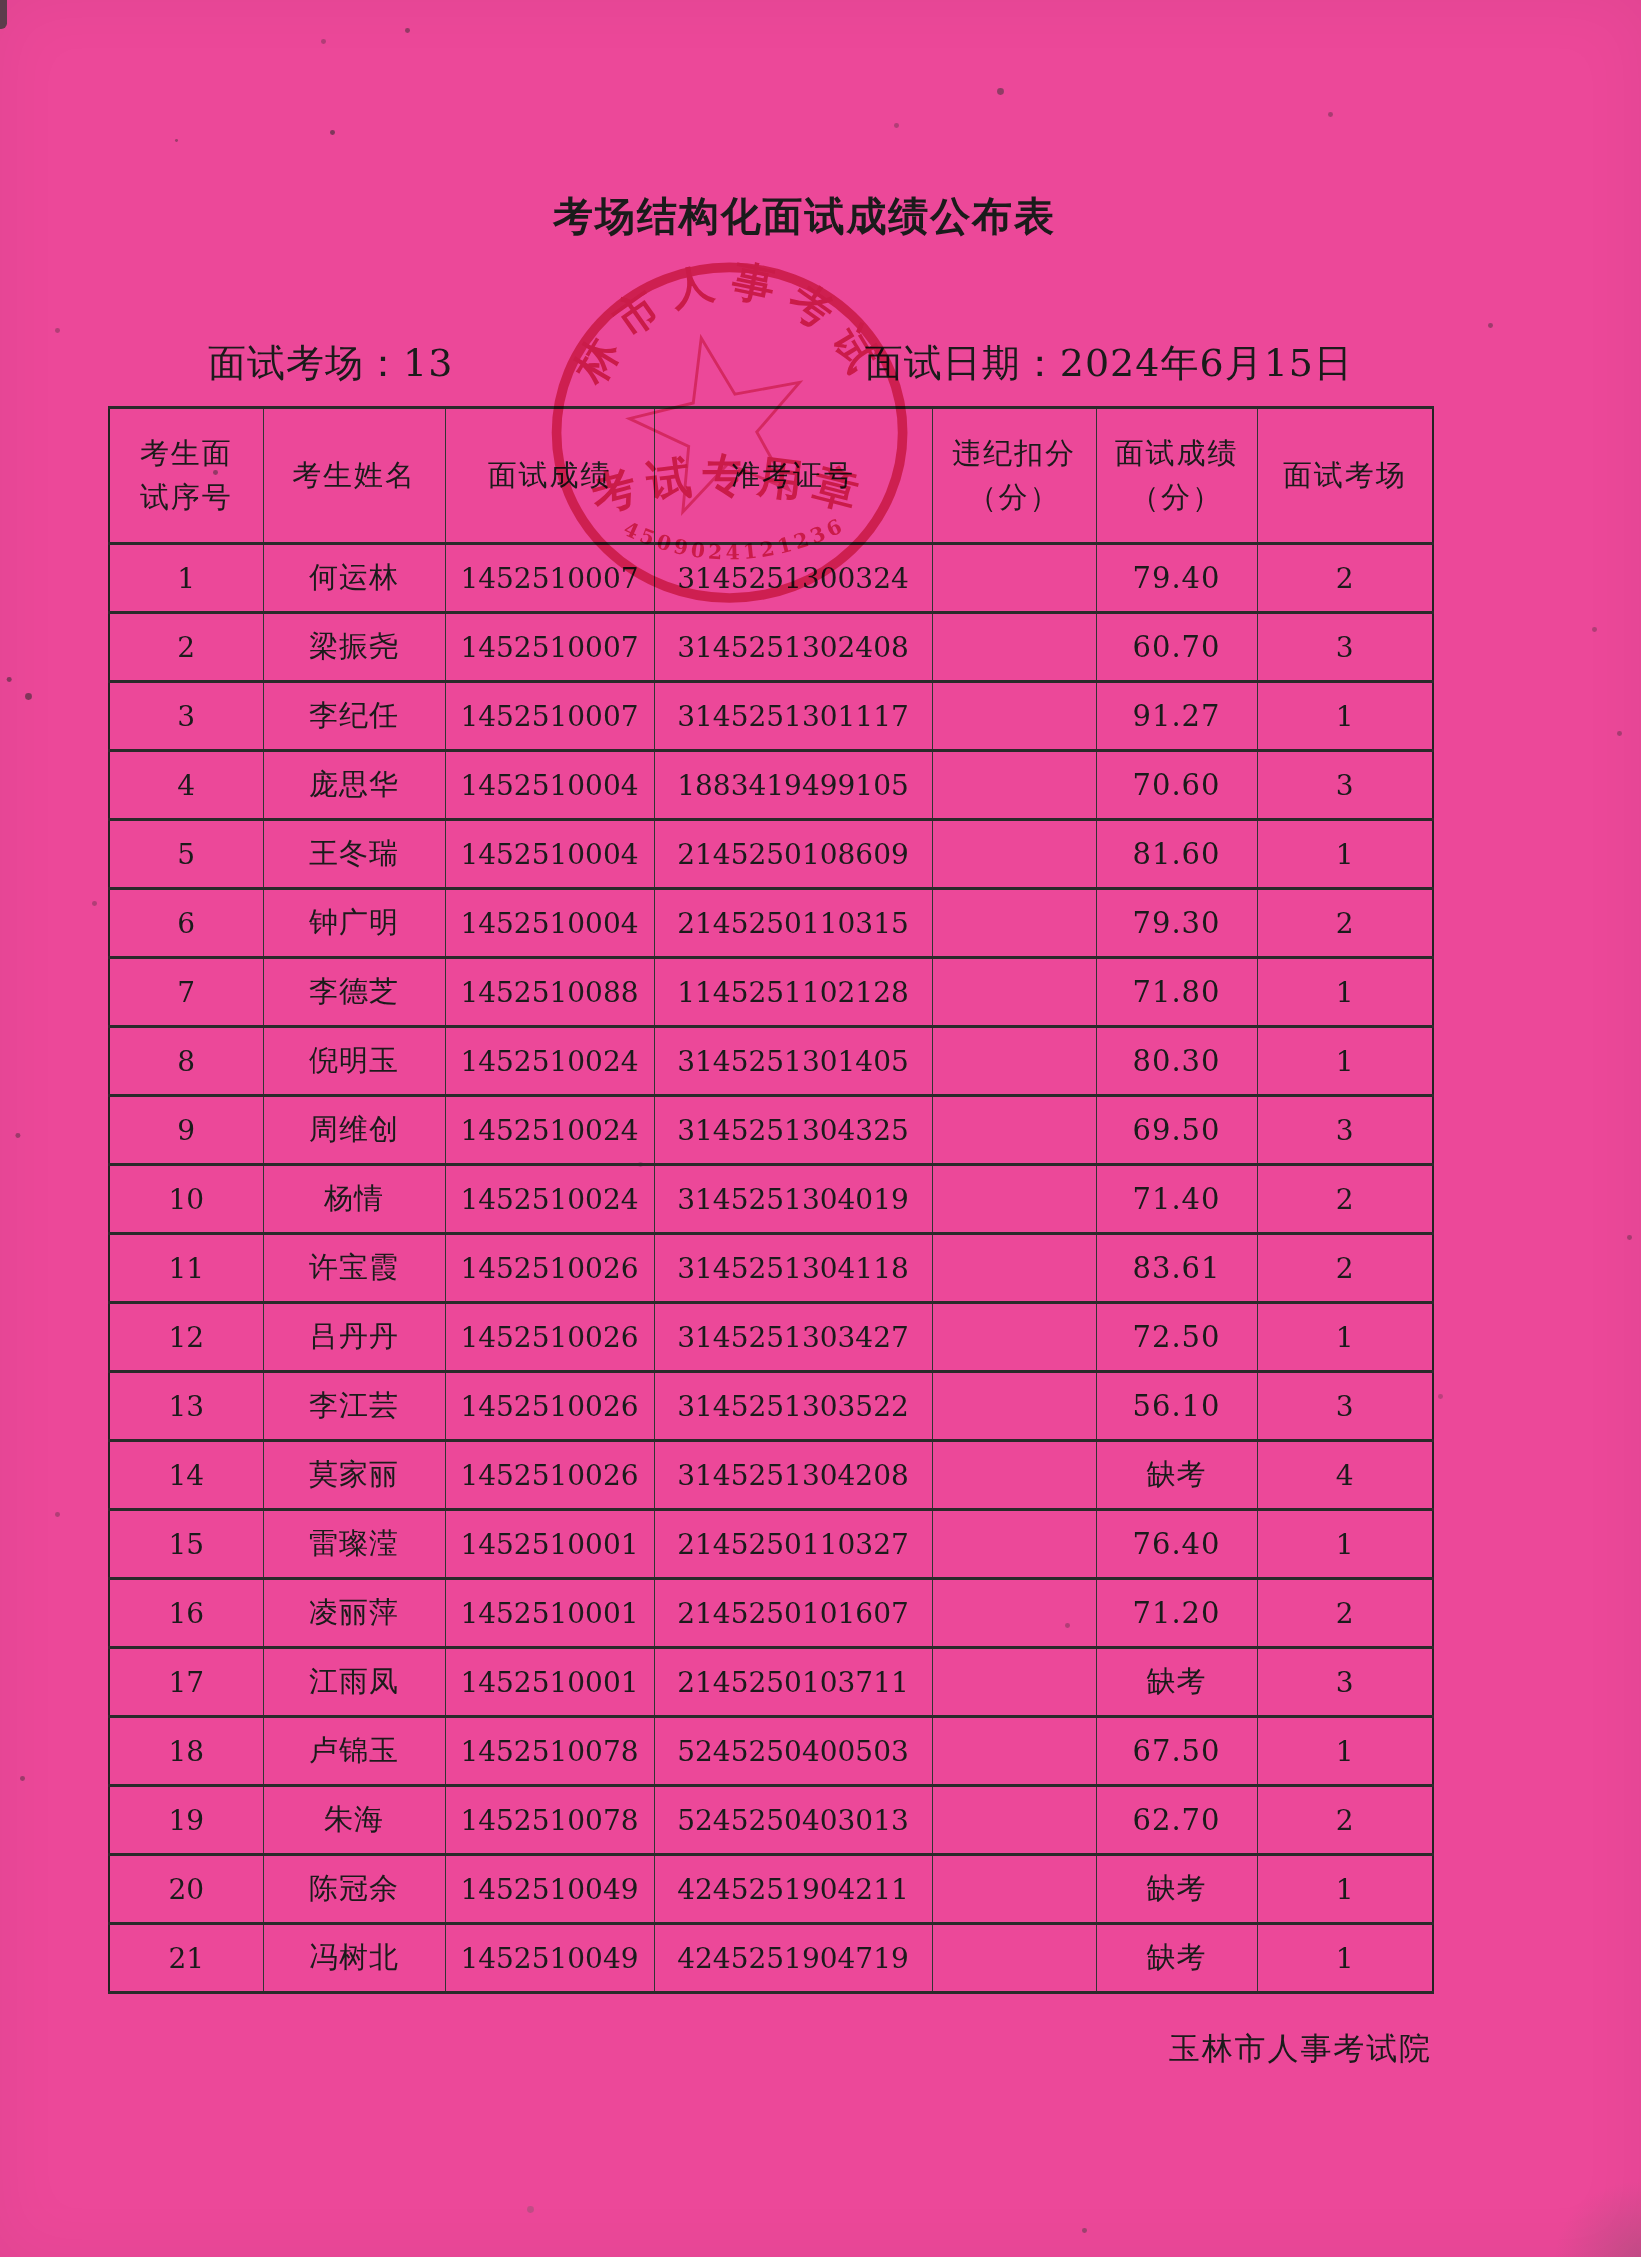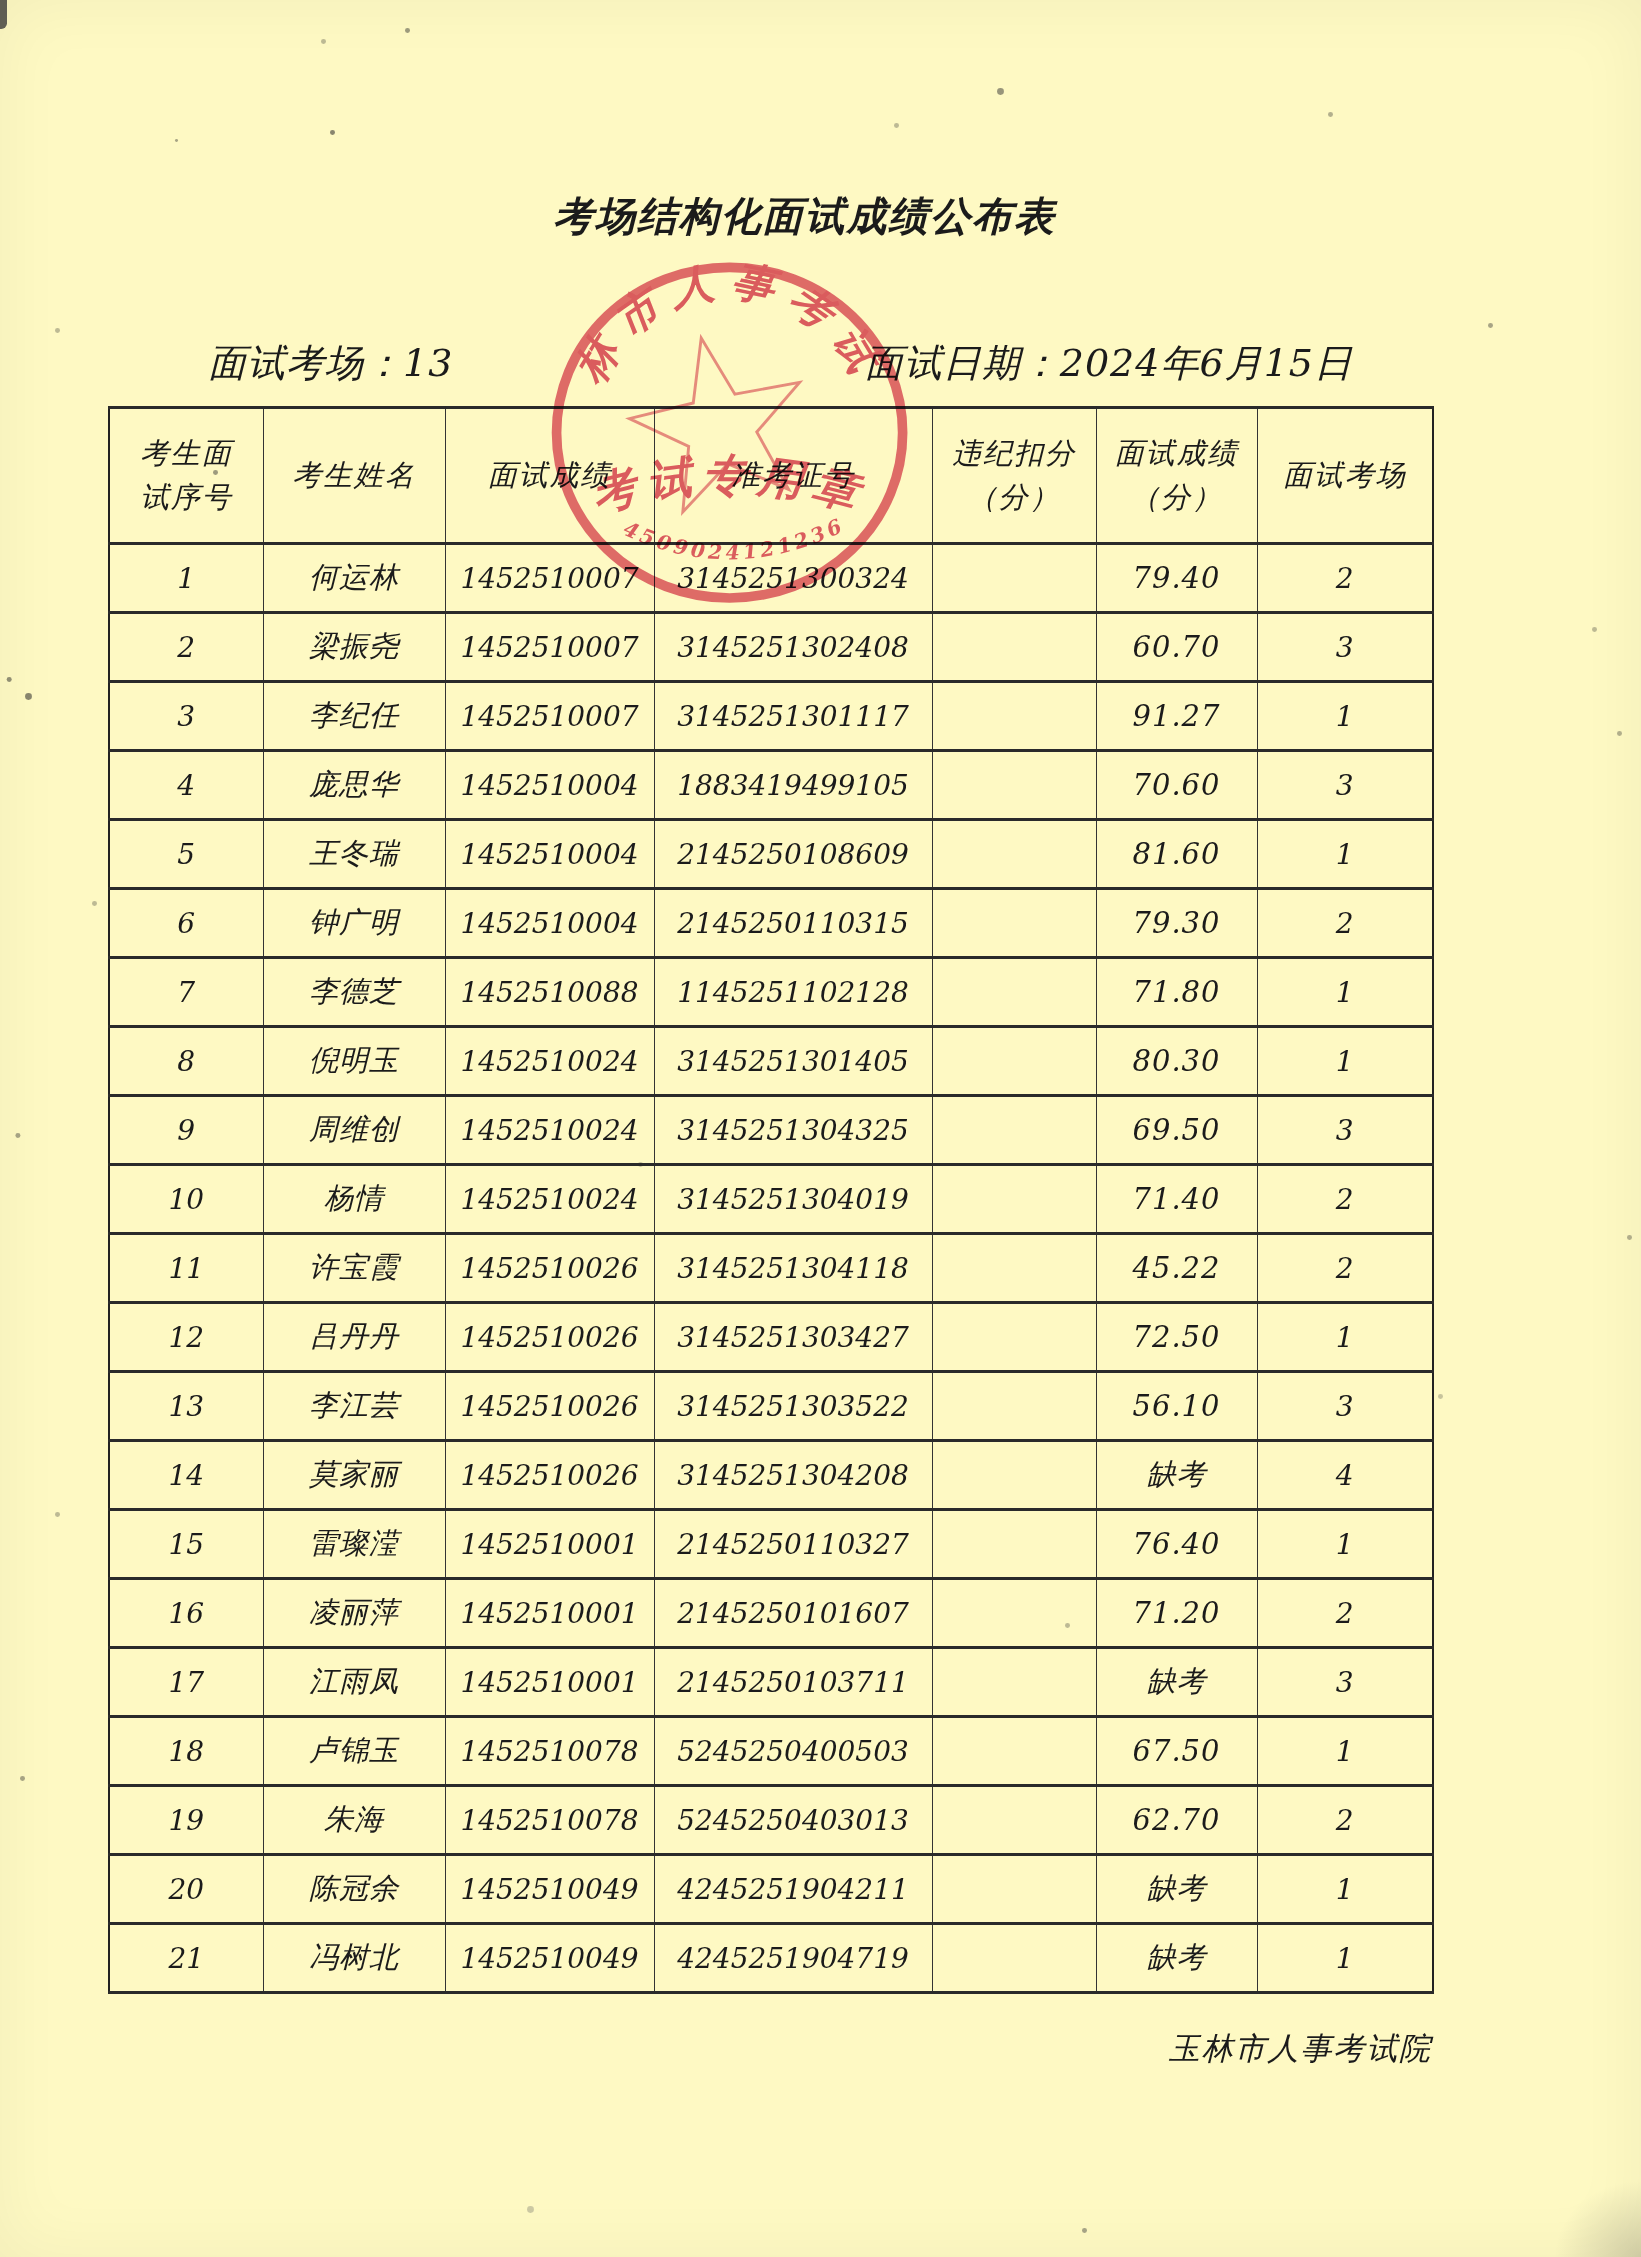--- a/index.html
+++ b/index.html
@@ -3,25 +3,24 @@
 <meta charset="utf-8">
 <style>
   html,body{margin:0;padding:0;}
   body{
     width:1641px;height:2257px;
     background:#e9e9e7;
     font-family:"DejaVu Serif","Liberation Serif",serif;
   }
   .page{
     position:absolute;inset:0;
-    background:#fef9c3;
+    background:#ec4899;
     color:#1b1b1b;
     overflow:hidden;
     box-shadow:inset 0 0 68px rgba(0,0,0,0.05);
-    font-style:italic;
   }
   .corner-mark{
     position:absolute;left:0;top:0;width:6.8px;height:29px;
     background:#3a3a3a;border-bottom-right-radius:5.8px;opacity:.8;
   }
   .bottom-smudge{
     position:absolute;right:0;bottom:0;width:87px;height:77px;
     background:radial-gradient(ellipse at 100% 100%,rgba(90,90,90,.25),rgba(90,90,90,0) 70%);
   }
   .title{
@@ -241,21 +240,21 @@
           <td>71.40</td>
           <td class="num">2</td>
         </tr>
 
         <tr>
           <td class="num">11</td>
           <td>许宝霞</td>
           <td class="num">1452510026</td>
           <td class="num">3145251304118</td>
           <td class="num"></td>
-          <td>45.22</td>
+          <td>83.61</td>
           <td class="num">2</td>
         </tr>
 
         <tr>
           <td class="num">12</td>
           <td>吕丹丹</td>
           <td class="num">1452510026</td>
           <td class="num">3145251303427</td>
           <td class="num"></td>
           <td>72.50</td>

